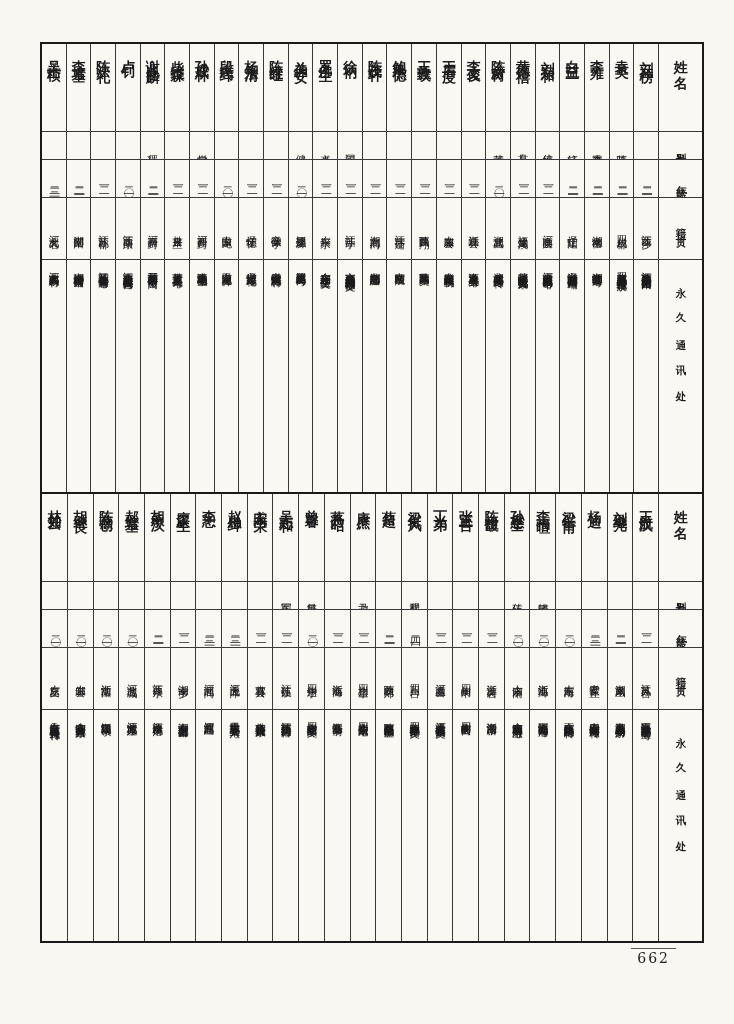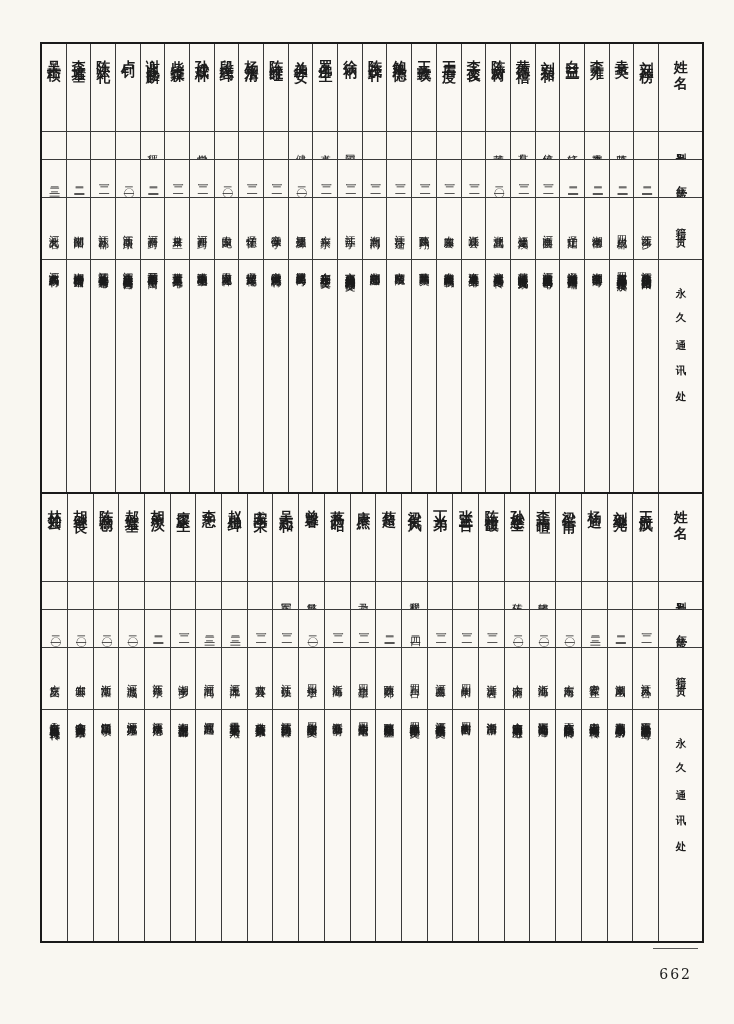--- a/index.html
+++ b/index.html
@@ -28,22 +28,22 @@
   .c-native .vtext{font-size:10.5px;letter-spacing:1px;}
   .c-addr .vtext{font-size:10.5px;height:100%;letter-spacing:0.5px;}
   .mark{font-size:7px;font-weight:400;text-combine-upright:all;letter-spacing:0;}
   
   .header-col .vtext{font-weight:700;}
   .h-name{font-size:13px;letter-spacing:16px !important;}
   .h-alias{font-size:12px;letter-spacing:1px !important;}
   .h-age{font-size:12px;letter-spacing:3px !important;}
   .h-native{font-size:12px;letter-spacing:9px !important;}
   .h-addr{font-size:13px;letter-spacing:26px !important;padding-top:14px;height:auto !important;}
-  .pageno{position:absolute;top:948px;right:36px;font-size:14px;letter-spacing:2px;
-    border-top:1px solid #555;padding:17px 6px 0 6px;}
+  .pageno{position:absolute;top:948px;right:58px;font-size:14px;letter-spacing:2px;
+    border-top:1px solid #555;padding:1px 6px 0 6px;}
 </style>
 </head>
 <body>
 
 <div class="sheet">
   <div class="frame">
     <div class="section" id="section-top">
         <div class="col header-col">
           <div class="cell c-name">
             <span class="vtext h-name">姓名</span>

